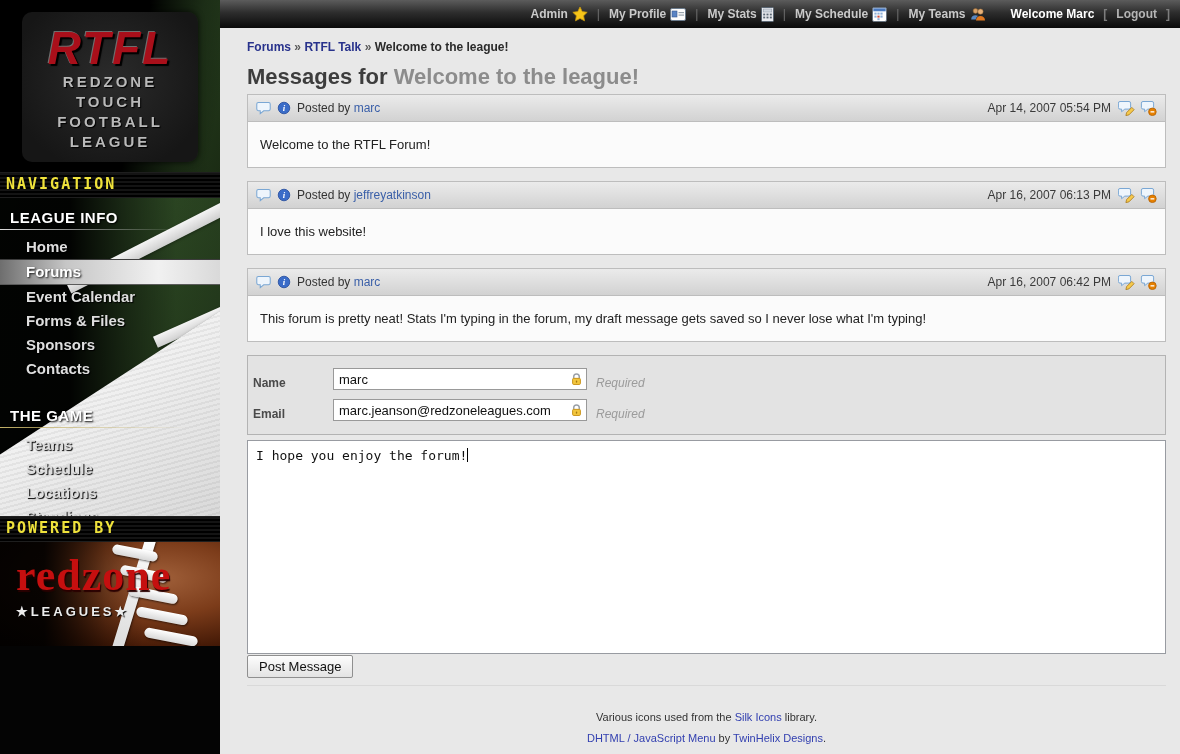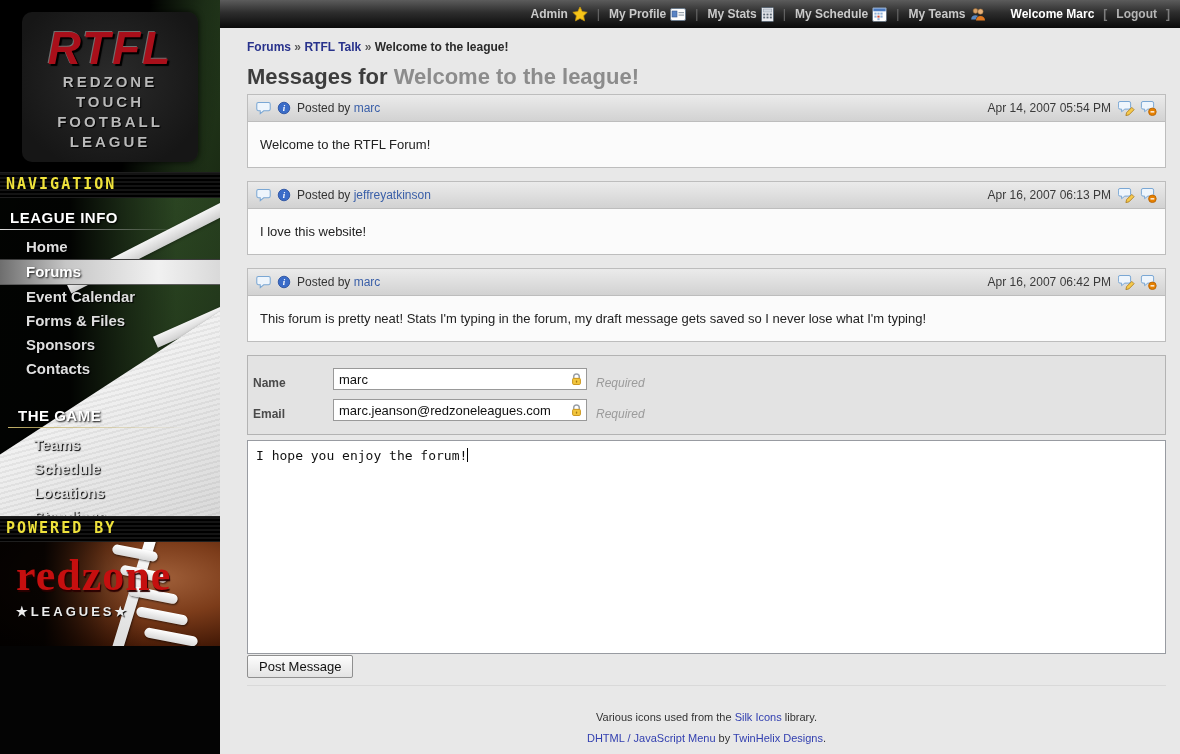--- a/index.html
+++ b/index.html
@@ -173,21 +173,21 @@
         <h3>LEAGUE INFO</h3>
         <div class="rule"></div>
         <a href="#" class="nav-item">Home</a>
         <a href="#" class="nav-item active">Forums</a>
         <a href="#" class="nav-item">Event Calendar</a>
         <a href="#" class="nav-item">Forms &amp; Files</a>
         <a href="#" class="nav-item">Sponsors</a>
         <a href="#" class="nav-item">Contacts</a>
       </div>
 
-      <div class="nav-section game" style="margin-top:15px;margin-left:8px;">
+      <div class="nav-section game" style="margin-top:15px;">
         <h3>THE GAME</h3>
         <div class="rule"></div>
         <a href="#" class="nav-item">Teams</a>
         <a href="#" class="nav-item">Schedule</a>
         <a href="#" class="nav-item">Locations</a>
         <a href="#" class="nav-item">Standings</a>
 
       </div>
     </div>
 

